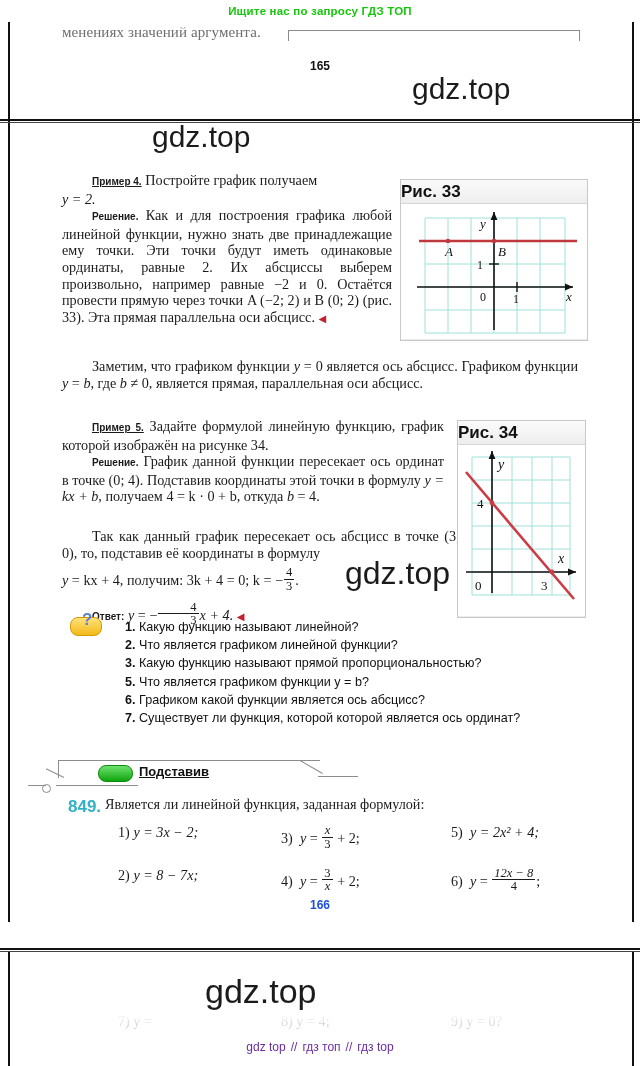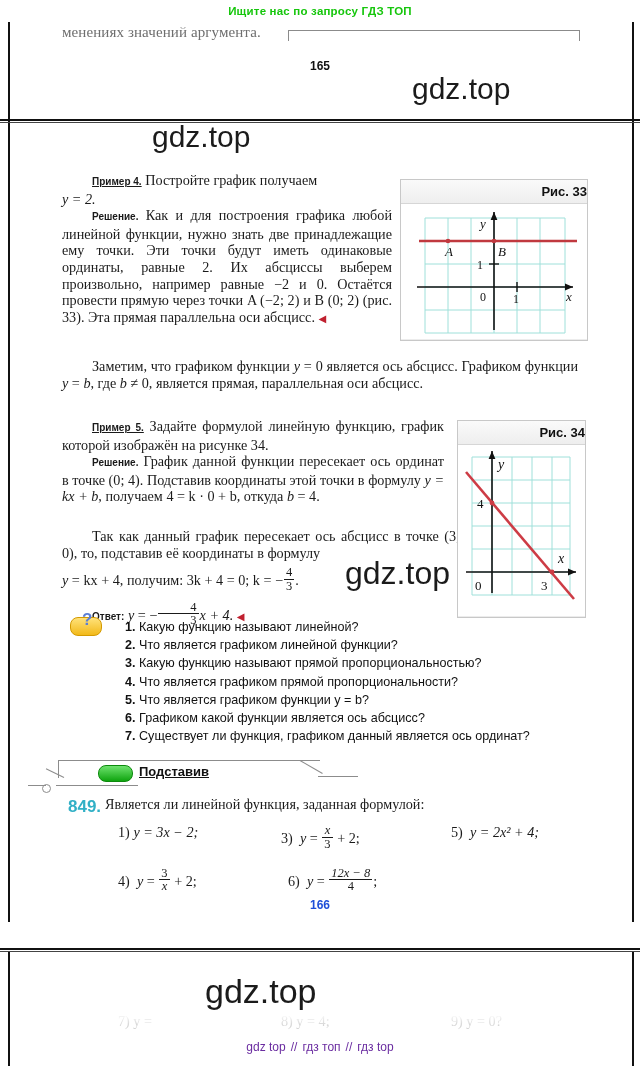--- a/index.html
+++ b/index.html
@@ -80,22 +80,22 @@
   .frac{display:inline-block;vertical-align:-0.42em;text-align:center;font-size:.88em;line-height:1.02;margin:0 1px;}
   .frac .n{display:block;border-bottom:1px solid #1a1a1a;padding:0 2px;}
   .frac .d{display:block;padding:0 2px;}
 
   
   .figbox{
     position:absolute;background:#fff;border:1px solid #c8c8c8;
     box-shadow:0 0 0 1px #ececec inset;
   }
   .figcap{
-    height:23px;line-height:23px;text-align:right;
-    font-family:"Liberation Sans", sans-serif;font-weight:700;font-size:13px;color:#111;
+    height:23px;line-height:23px;text-align:left;
+    font-family:"Liberation Sans", sans-serif;font-weight:700;font-size:17px;color:#111;
     background:linear-gradient(to bottom,#fafafa,#eeeeee);
     border-bottom:1px solid #d6d6d6;
   }
   .figbody{position:relative;background:#fff;}
   #fig33{left:400px;top:179px;width:186px;height:160px;}
   #fig34{left:457px;top:420px;width:127px;height:196px;}
 
   
   .qbadge{
     position:absolute;left:70px;top:617px;width:30px;height:17px;border-radius:8px;
@@ -297,24 +297,23 @@
     </svg>
   </div>
 </div>
 
 <div class="qbadge"></div>
 <div class="qmark">?</div>
 <div class="qlist">
   <div class="qitem"><span class="qnum">1.</span><span> Какую функцию называют линейной?</span></div>
   <div class="qitem"><span class="qnum">2.</span><span> Что является графиком линейной функции?</span></div>
   <div class="qitem"><span class="qnum">3.</span><span> Какую функцию называют прямой пропорциональностью?</span></div>
-  <div class="qitem"><span class="qnum">4.</span><span> Что является графиком прямой пропорциональности?</span></div>
   <div class="qitem"><span class="qnum">5.</span><span> Что является графиком функции y = b?</span></div>
   <div class="qitem"><span class="qnum">6.</span><span> Графиком какой функции является ось абсцисс?</span></div>
-  <div class="qitem"><span class="qnum">7.</span><span> Существует ли функция, графиком данный является ось ординат?</span></div>
+  <div class="qitem"><span class="qnum">7.</span><span> Существует ли функция, которой которой является ось ординат?</span></div>
 </div>
 
 <div class="exr-frame">
   <div class="topline"></div>
     <div class="lcorner"></div>
     <div class="lslant"></div>
   <div class="lbot"></div>
     <div class="lbot2"></div>
     <div class="rslant"></div>
     <div class="rbot"></div>
@@ -332,20 +331,23 @@
       <span>1)</span>&nbsp;<i class="m">y</i><i class="m"> = 3x − 2;</i>
     </div>
     <div class="ex-cell c2">
       <span>3)</span>&nbsp;&nbsp;<i class="m">y</i><span> = </span><span class="frac"><span class="n" style="font-style:italic">x</span><span class="d">3</span></span><span> + 2;</span>
     </div>
     <div class="ex-cell c3">
       <span>5)</span>&nbsp;&nbsp;<i class="m">y</i><i class="m"> = 2x² + 4;</i>
     </div>
   </div>
   <div class="ex-row" style="margin-top:16px">
+    <div class="ex-cell c1">
+      <span>2)</span>&nbsp;<i class="m">y</i><i class="m"> = 8 − 7x;</i>
+    </div>
     <div class="ex-cell c2">
       <span>4)</span>&nbsp;&nbsp;<i class="m">y</i><span> = </span><span class="frac"><span class="n">3</span><span class="d" style="font-style:italic">x</span></span><span> + 2;</span>
     </div>
     <div class="ex-cell c3">
       <span>6)</span>&nbsp;&nbsp;<i class="m">y</i><span> = </span><span class="frac"><span class="n" style="font-style:italic">12x − 8</span><span class="d">4</span></span><span>;</span>
     </div>
   </div>
 </div>
 
 <div class="cutoff-bot">

